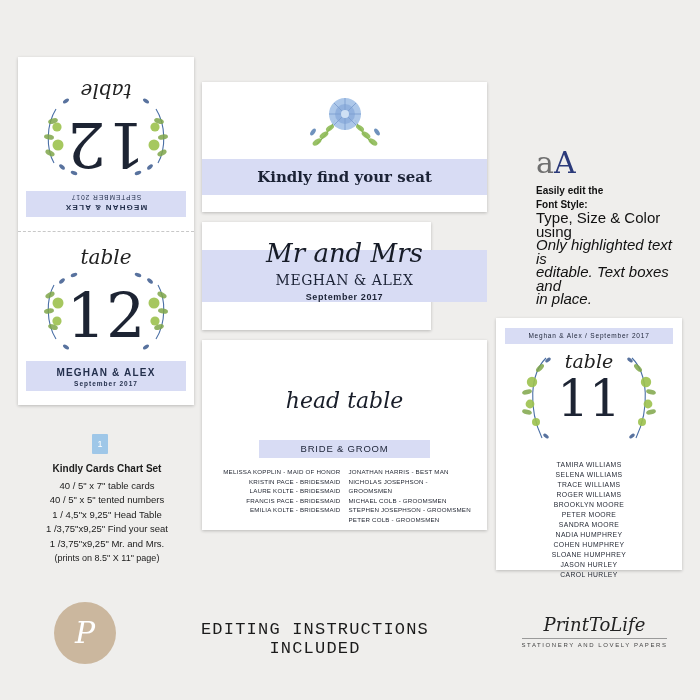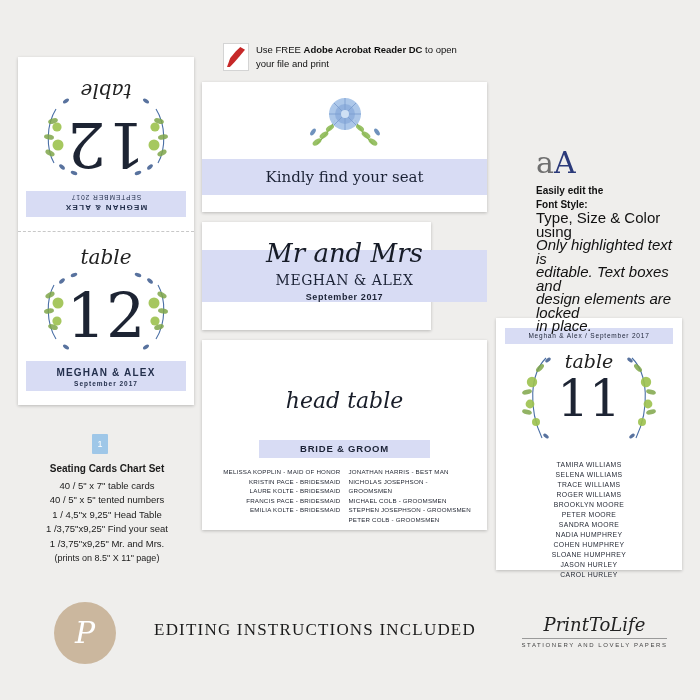--- a/index.html
+++ b/index.html
@@ -167,20 +167,21 @@
   }
   #find-seat-text {
     position: absolute;
     left: 0; top: 77px;
     width: 285px; height: 36px;
     line-height: 36px;
     text-align: center;
     font-family: "DejaVu Serif", serif;
     font-size: 15px;
     color: #1b2235;
+    font-weight: bold;
   }
   #floral-top {
     position: absolute;
     left: 103px; top: 6px;
     width: 80px; height: 66px;
   }
 
   
   #mrmrs-card {
     left: 202px; top: 222px;
@@ -244,21 +245,21 @@
     width: 171px; height: 18px;
     background: #d8dcf4;
   }
   #headtable-band-text {
     position: absolute;
     left: 57px; top: 100px;
     width: 171px; height: 18px;
     line-height: 18px;
     text-align: center;
     font-size: 9.5px;
-    font-weight: bold;
+    font-weight: normal;
     letter-spacing: 0.8px;
     color: #1b2235;
   }
   #headtable-lists {
     position: absolute;
     left: 14px; top: 127px;
     width: 257px;
     display: flex;
     gap: 8px;
   }
@@ -369,21 +370,21 @@
     font-size: 30px;
     text-align: center;
     line-height: 62px;
     font-style: italic;
   }
   #footer-title {
     position: absolute;
     left: 150px; top: 620px;
     width: 330px;
     text-align: center;
-    font-family: Liberation Serif, serif;
+    font-family: Liberation Mono, monospace;
     font-size: 17px;
     letter-spacing: 1.2px;
     color: #1b1b1b;
   }
   #brand {
     position: absolute;
     left: 512px; top: 614px;
     width: 165px;
     text-align: center;
   }
@@ -402,29 +403,20 @@
     font-size: 6px;
     letter-spacing: 1.6px;
     color: #444;
   }
 </style>
 </head>
 <body>
 
 <div class="stage">
 
-  <div id="acrobat-note">
-    <div id="acrobat-icon">
-      <div class="swoosh"></div>
-    </div>
-    <div id="acrobat-text">
-      <span>Use FREE </span><b>Adobe Acrobat Reader DC</b><span> to open</span><br>
-      <span>your file and print</span>
-    </div>
-  </div>
 
   <div class="card" id="tented-card">
 
     <div id="tented-top">
       <div id="tented-top-inner">
         <div class="tent-band" style="top:14px;"></div>
         <div class="tent-names" style="top:18px;">MEGHAN &amp; ALEX</div>
         <div class="tent-sub" style="top:30px;">SEPTEMBER 2017</div>
 
         <svg class="wreath" style="left:22px; top:48px;" width="132" height="96" viewBox="0 0 132 96">
@@ -497,21 +489,21 @@
 
       <div class="tent-band" style="top:130px; height:30px;"></div>
       <div class="tent-names" style="top:136px; font-size:10px;">MEGHAN &amp; ALEX</div>
       <div class="tent-sub" style="top:149px; font-weight:bold;">September 2017</div>
     </div>
   </div>
 
   <div id="page-marker">1</div>
 
   <div id="set-desc">
-    <div class="title">Seating Cards Chart Set</div>
+    <div class="title">Kindly Cards Chart Set</div>
     <div class="row">40 / 5" x 7" table cards</div>
     <div class="row">40 / 5" x 5" tented numbers</div>
     <div class="row">1 / 4,5"x 9,25" Head Table</div>
     <div class="row">1 /3,75"x9,25" Find your seat</div>
     <div class="row">1 /3,75"x9,25" Mr. and Mrs.</div>
     <div class="note">(prints on 8.5" X 11" page)</div>
   </div>
 
   <div class="card" id="find-seat-card">
     <svg id="floral-top" viewBox="0 0 80 66">
@@ -637,21 +629,20 @@
   <div id="font-note">
     <div id="font-aA"><span>a</span><span class="cap">A</span></div>
     <div class="hdr">
       <div>Easily edit the</div>
       <div>Font Style:</div>
     </div>
     <div class="body">
       <div>Type, Size &amp; Color using</div>
       <div class="ital">Only highlighted text is</div>
       <div class="ital">editable. Text boxes and</div>
-      <div class="ital">design elements are locked</div>
       <div class="ital">in place.</div>
     </div>
   </div>
 
   <div id="footer-circle">P</div>
   <div id="footer-title">EDITING INSTRUCTIONS INCLUDED</div>
   <div id="brand">
     <div class="name">PrintToLife</div>
     <div class="rule"></div>
     <div class="tag">STATIONERY AND LOVELY PAPERS</div>

